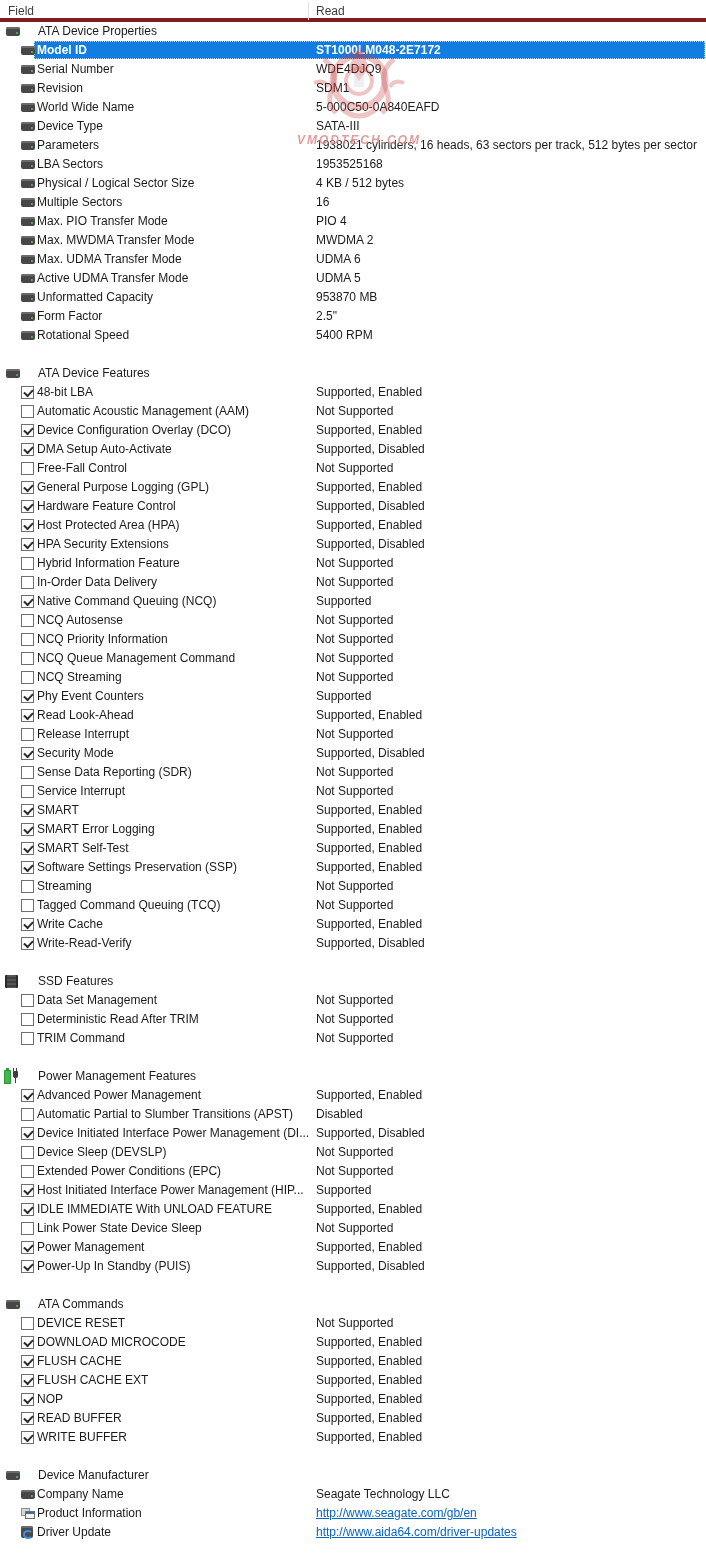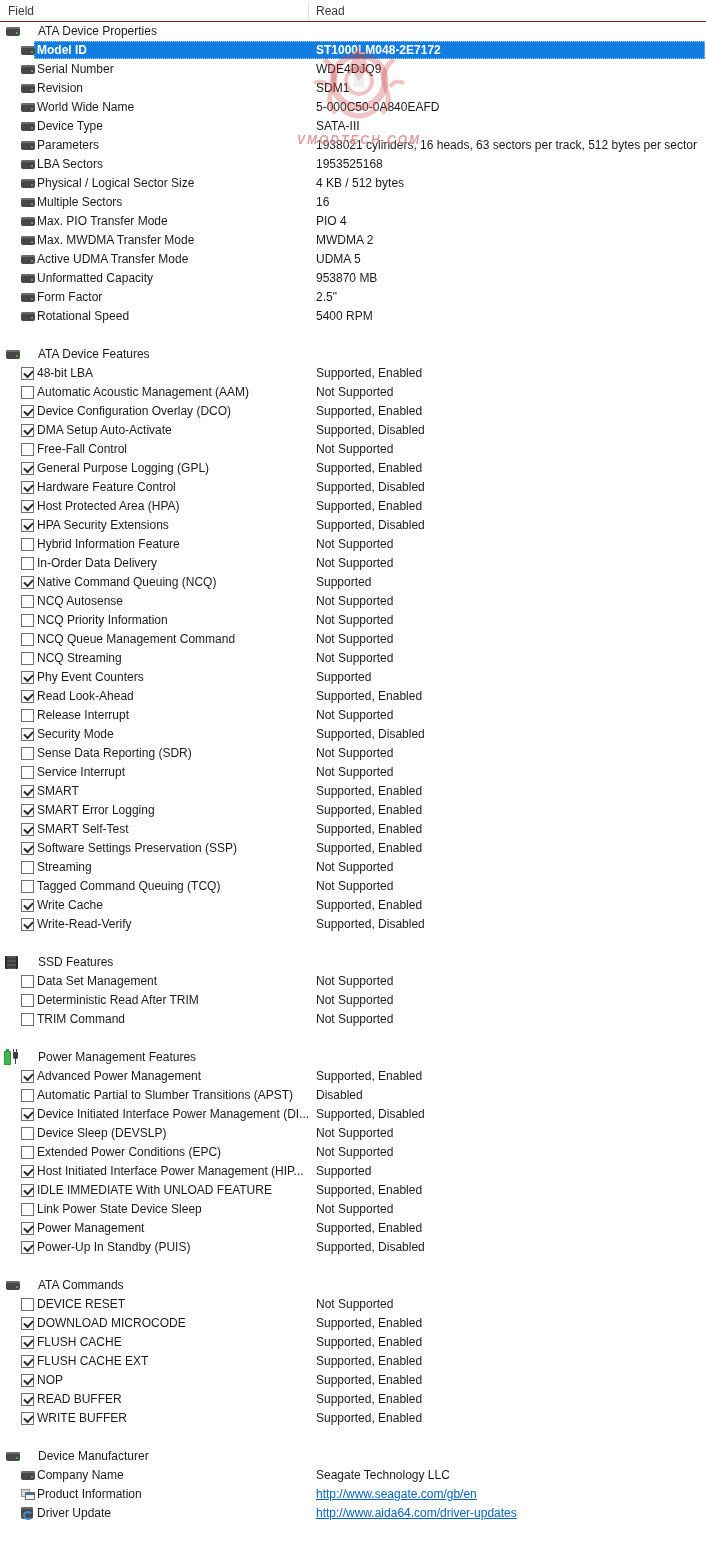--- a/index.html
+++ b/index.html
@@ -10,21 +10,21 @@
     color:#1b1b1b;
     position:relative;
     height:1553px;
     overflow:hidden;
   }
   #app { position:relative; width:706px; height:1553px; background:#fff; }
 
   
   .col-header {
     position:relative; height:22px; width:706px;
-    border-bottom:1px solid #7f1d1d;
+    border-bottom:4px solid #7f1d1d;
     background:#fff;
   }
   .col-header .hdr-label { position:absolute; top:4px; color:#3c3c3c; white-space:nowrap; }
   .hdr-field { left:8px; }
   .hdr-value { left:316px; }
   .hdr-divider { position:absolute; left:308px; top:2px; width:1px; height:18px; background:#e2e2e2; }
 
   
   #rows { position:relative; width:706px; }
   .row { position:relative; height:19px; width:706px; white-space:nowrap; }
@@ -193,20 +193,25 @@
       </div>
       <div class="row">
         <div class="icon-hdd"></div>
         <span class="cell-label">Max. PIO Transfer Mode</span>
         <span class="cell-value">PIO 4</span>
       </div>
       <div class="row">
         <div class="icon-hdd"></div>
         <span class="cell-label">Max. MWDMA Transfer Mode</span>
         <span class="cell-value">MWDMA 2</span>
+      </div>
+      <div class="row">
+        <div class="icon-hdd"></div>
+        <span class="cell-label">Max. UDMA Transfer Mode</span>
+        <span class="cell-value">UDMA 6</span>
       </div>
       <div class="row">
         <div class="icon-hdd"></div>
         <span class="cell-label">Active UDMA Transfer Mode</span>
         <span class="cell-value">UDMA 5</span>
       </div>
       <div class="row">
         <div class="icon-hdd"></div>
         <span class="cell-label">Unformatted Capacity</span>
         <span class="cell-value">953870 MB</span>

